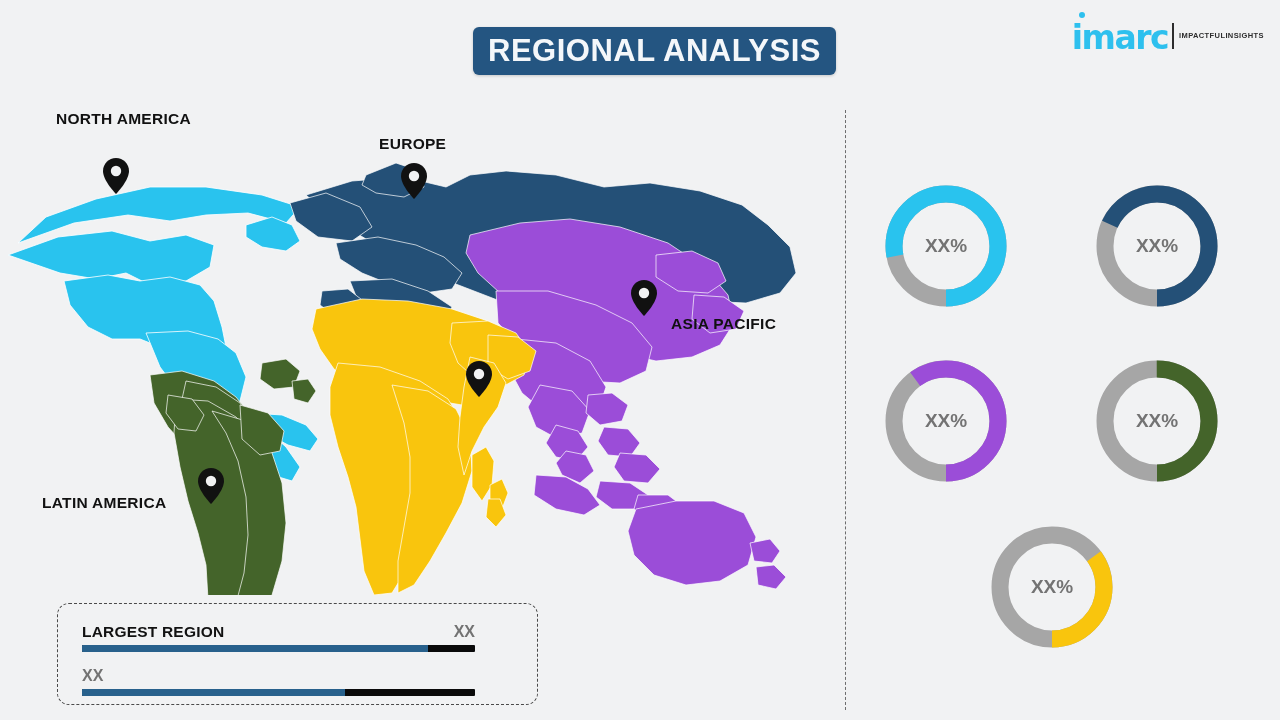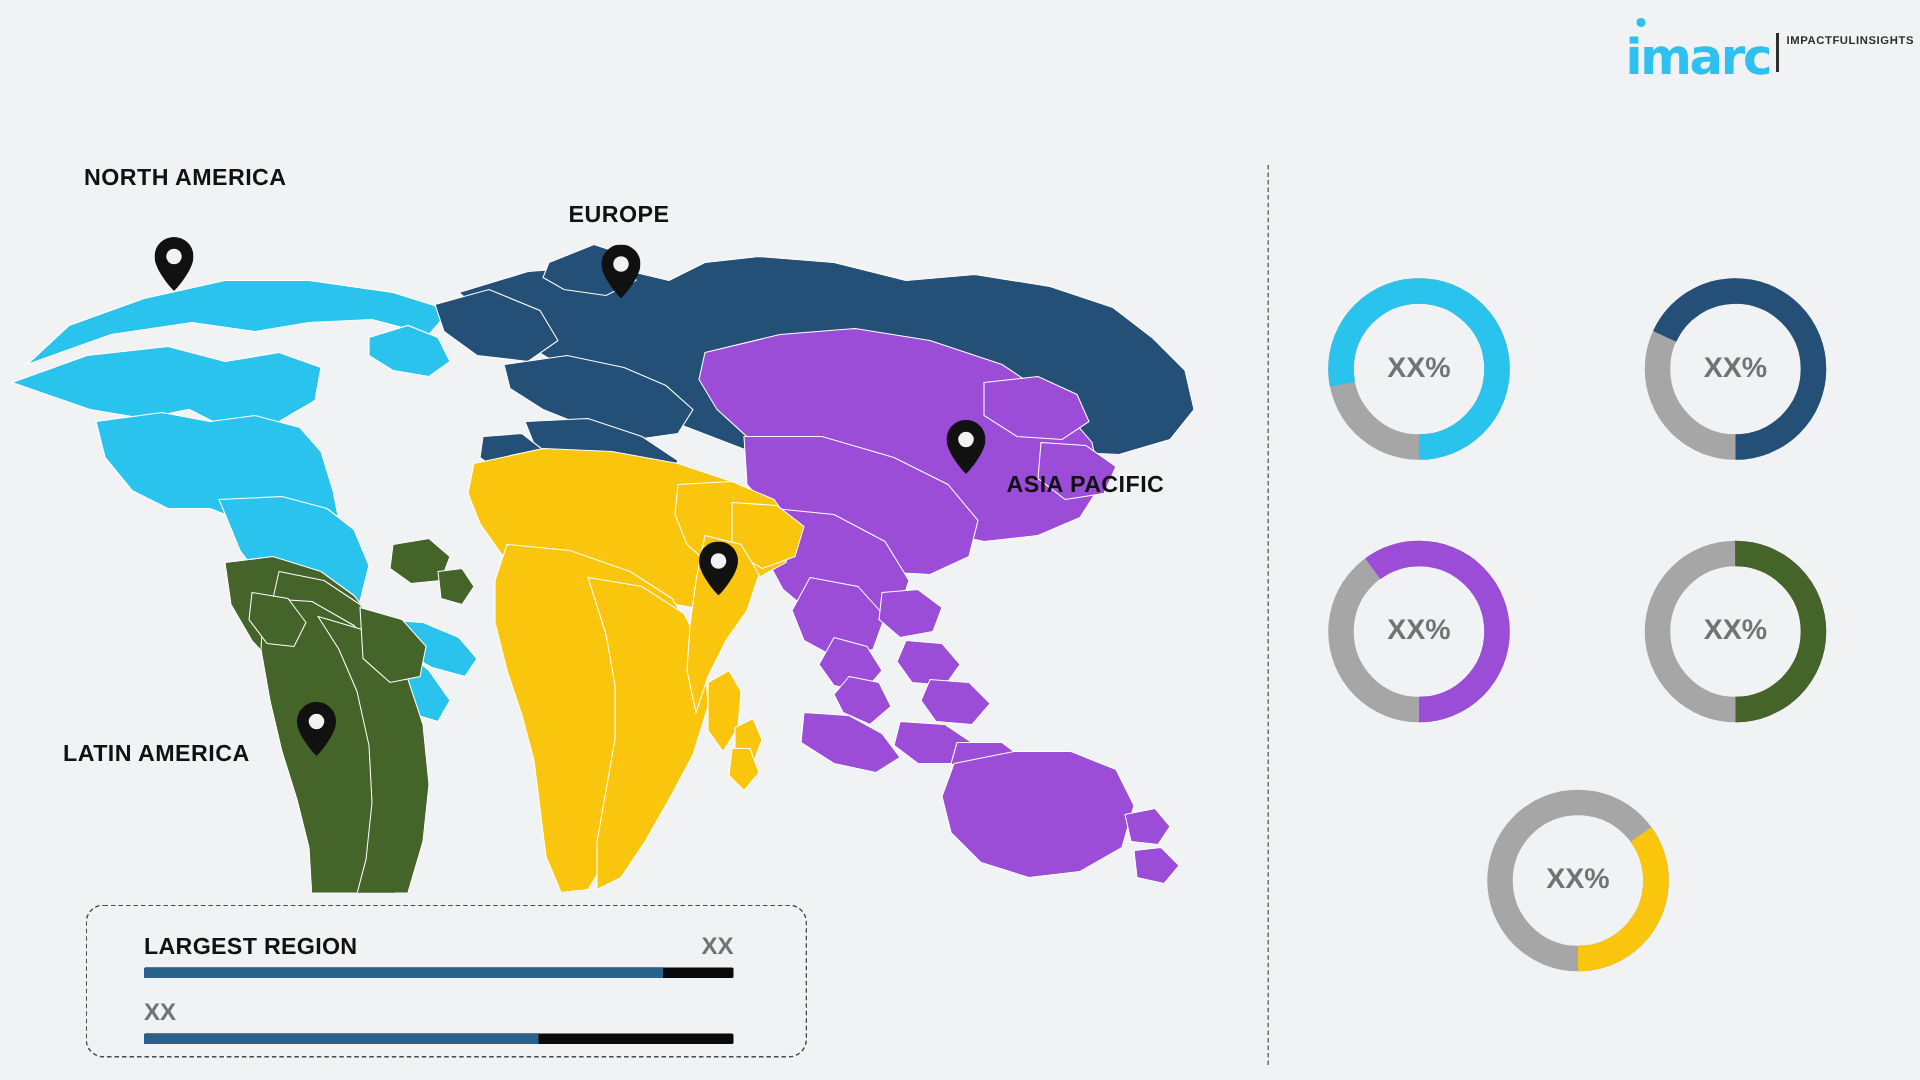--- a/index.html
+++ b/index.html
@@ -17,21 +17,21 @@
     background:#245581; border-radius:6px;
     display:flex; align-items:center; justify-content:center;
     box-shadow:0 1px 3px rgba(0,0,0,.18);
   }
   .title-badge span{
     color:#f4f7fa; font-size:31px; font-weight:bold; letter-spacing:.5px;
     white-space:nowrap;
   }
 
   
-  .logo{ position:absolute; right:4px; top:22px; display:flex; align-items:flex-start; }
+  .logo{ position:absolute; right:16px; top:22px; display:flex; align-items:center; }
   .logo-word{
     position:relative; font-size:33px; font-weight:bold; color:#2ec0ee;
     letter-spacing:-1.5px; line-height:.95; font-family:"DejaVu Sans", sans-serif;
   }
   .logo-dot{
     position:absolute; width:6px; height:6px; border-radius:50%;
     background:#2ec0ee; left:7px; top:-10px;
   }
   .logo-bar{ width:2px; height:26px; background:#2d2d2d; margin:0 5px 3px 4px; }
   .logo-tag{
@@ -55,21 +55,21 @@
     position:absolute; font-size:15.5px; font-weight:bold; color:#111;
     letter-spacing:.3px; line-height:1.25; white-space:pre-line;
   }
   .pin{ position:absolute; width:26px; height:36px; }
 
   
   .legend{
     position:absolute; left:57px; top:603px; width:481px; height:102px;
     border:1.6px dashed #4a4a4a; border-radius:12px; background:#f1f2f3;
   }
-  .legend-row{ position:absolute; left:38px; width:393px;text-align:center; }
+  .legend-row{ position:absolute; left:24px; width:393px;text-align:center; }
   .legend-row.r1{ top:19px; }
   .legend-row.r2{ top:63px; }
   .legend-head{ display:flex; justify-content:space-between; align-items:baseline; }
   .legend-label{ font-size:15.5px; font-weight:bold; color:#111; letter-spacing:.2px; }
   .legend-val{ font-size:16px; font-weight:bold; color:#737373; }
   .legend-bar{
     position:relative; margin-top:4px; height:7px; width:100%;
     background:#0a0a0a; border-radius:1px; overflow:hidden;
   }
   .legend-bar i{ position:absolute; left:0; top:0; height:100%; background:#28618c; display:block; }
@@ -85,20 +85,23 @@
   .donut .val{
     position:absolute; inset:0; display:flex; align-items:center; justify-content:center;
     font-size:19px; font-weight:bold; color:#737373;
   }
 </style>
 </head>
 <body>
 
 <div id="stage">
 
+  <div class="title-badge">
+    <span>REGIONAL ANALYSIS</span>
+  </div>
 
   <div class="logo">
     <div class="logo-word">
       <span class="logo-dot"></span>
       <span>imarc</span>
     </div>
     <div class="logo-bar"></div>
     <div class="logo-tag">
       <span>IMPACTFUL</span>
       <span>INSIGHTS</span>

